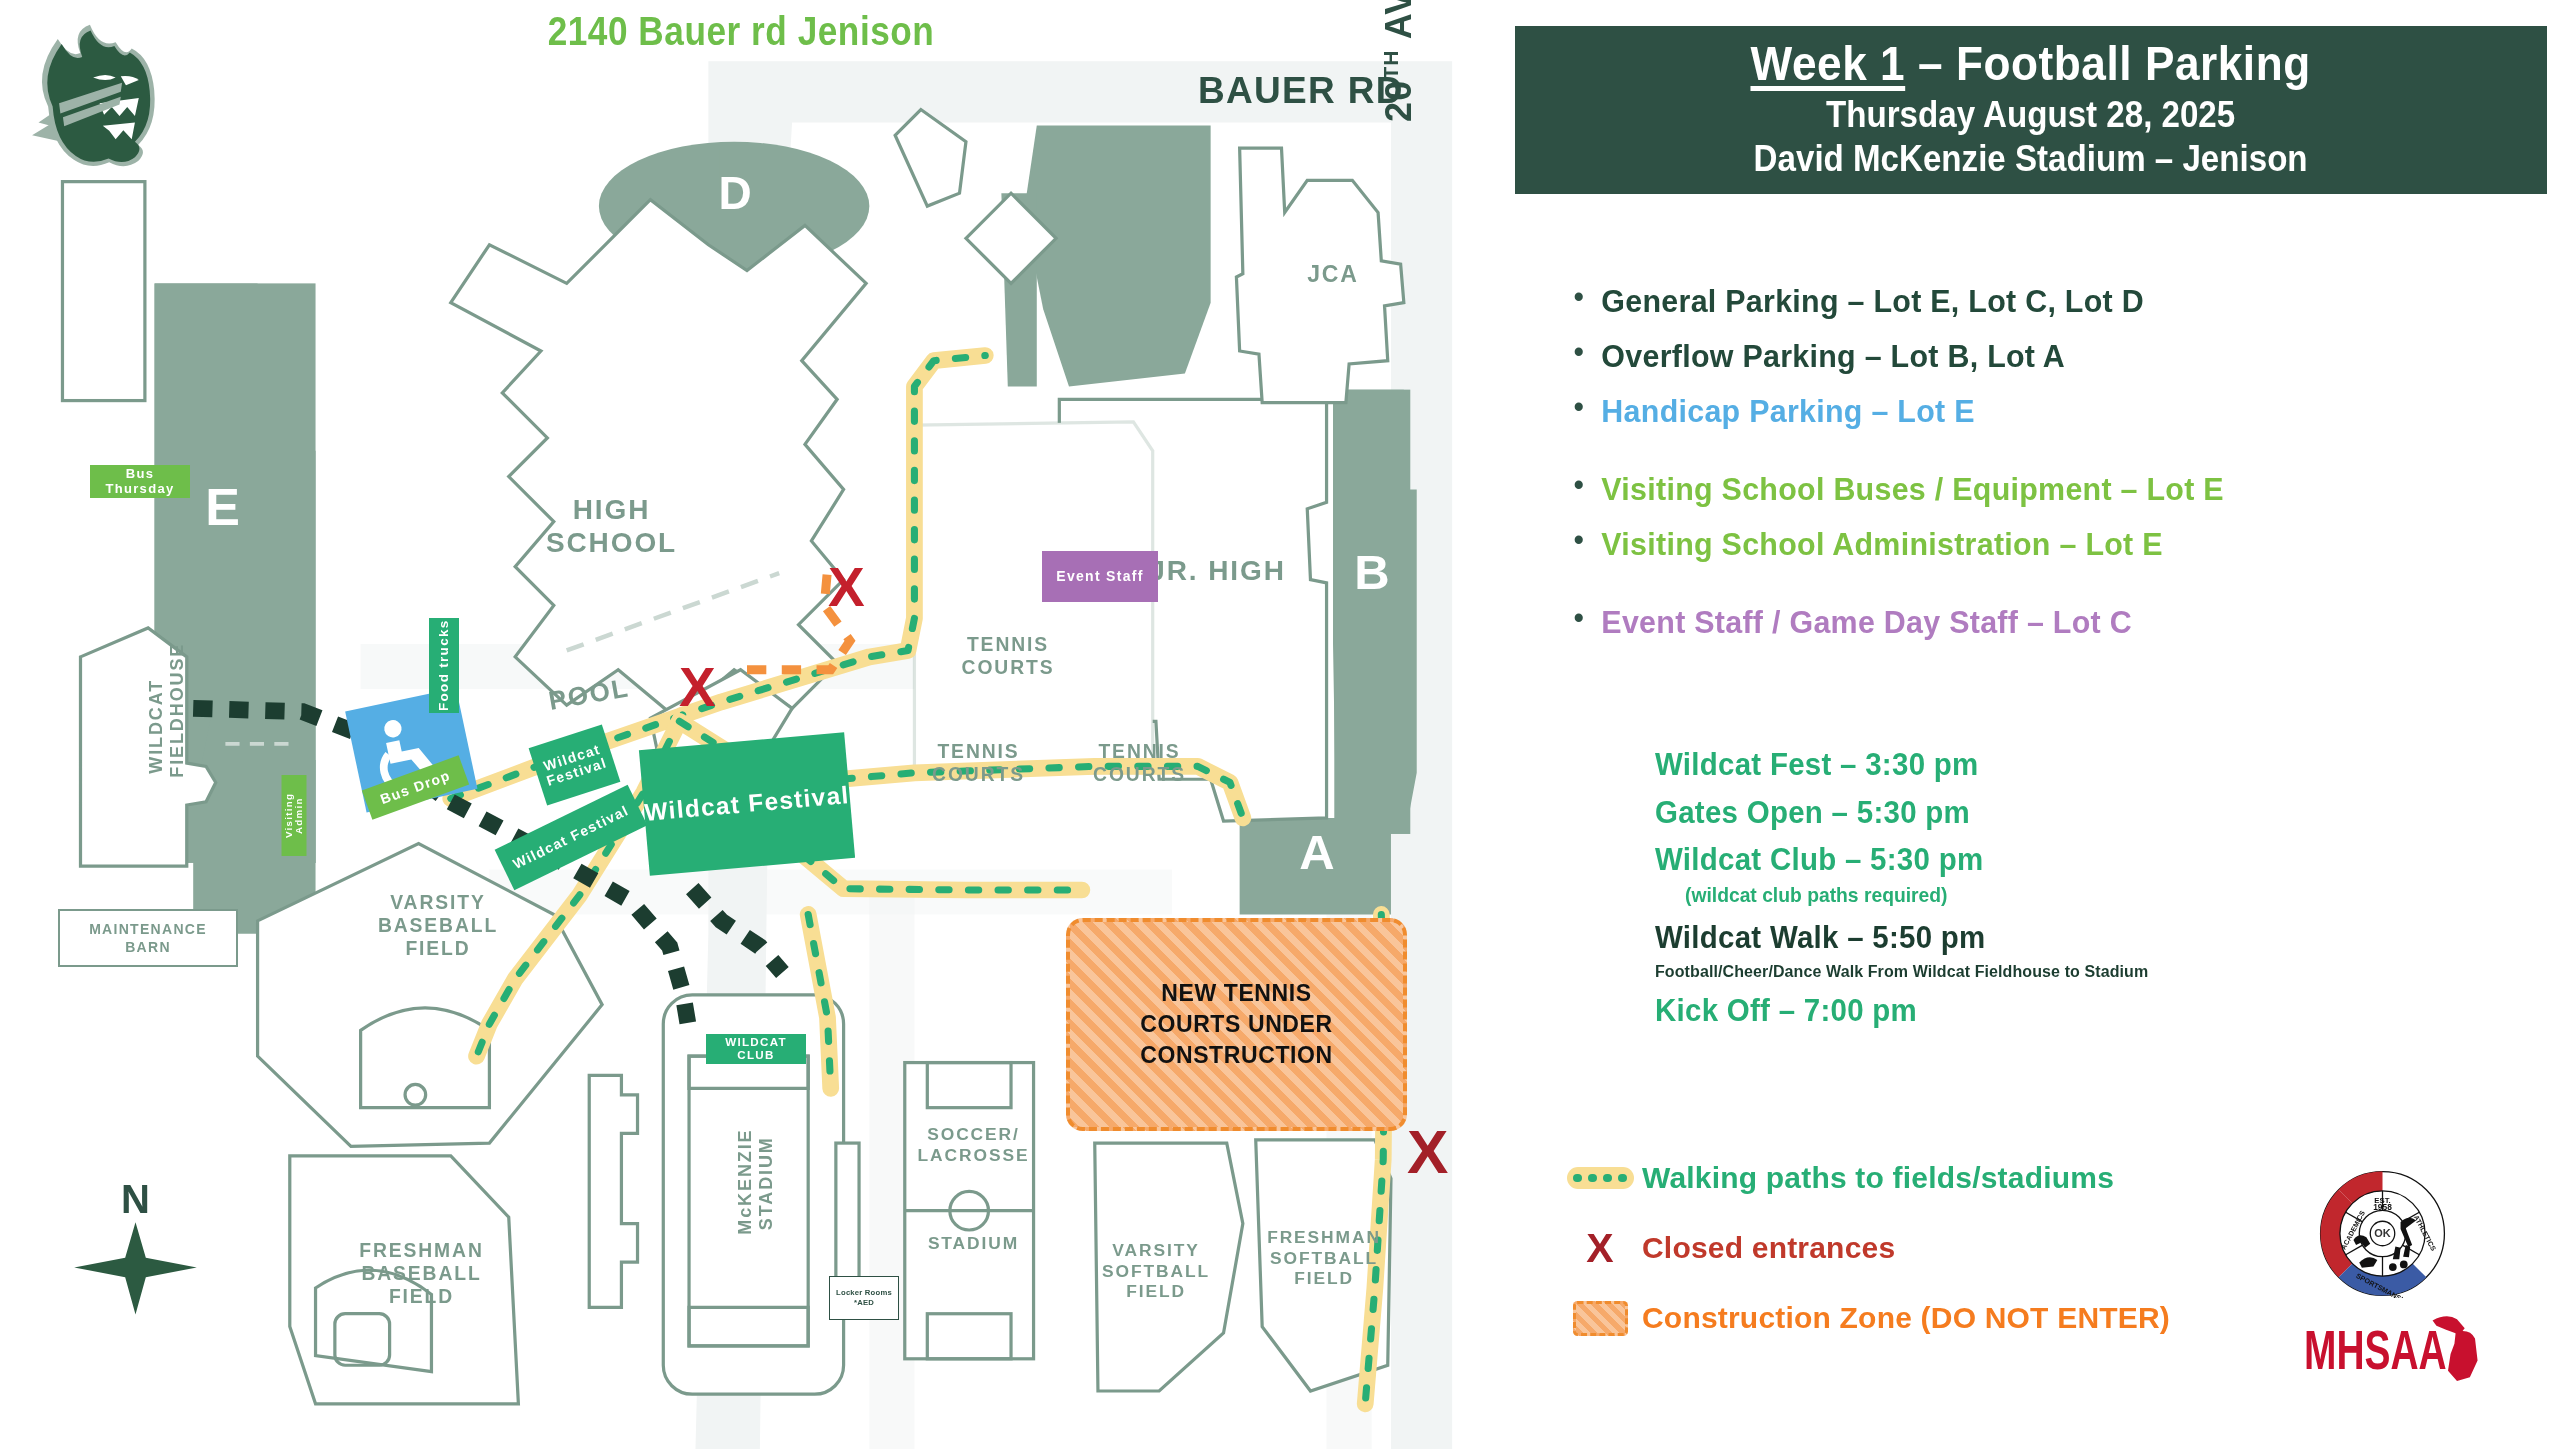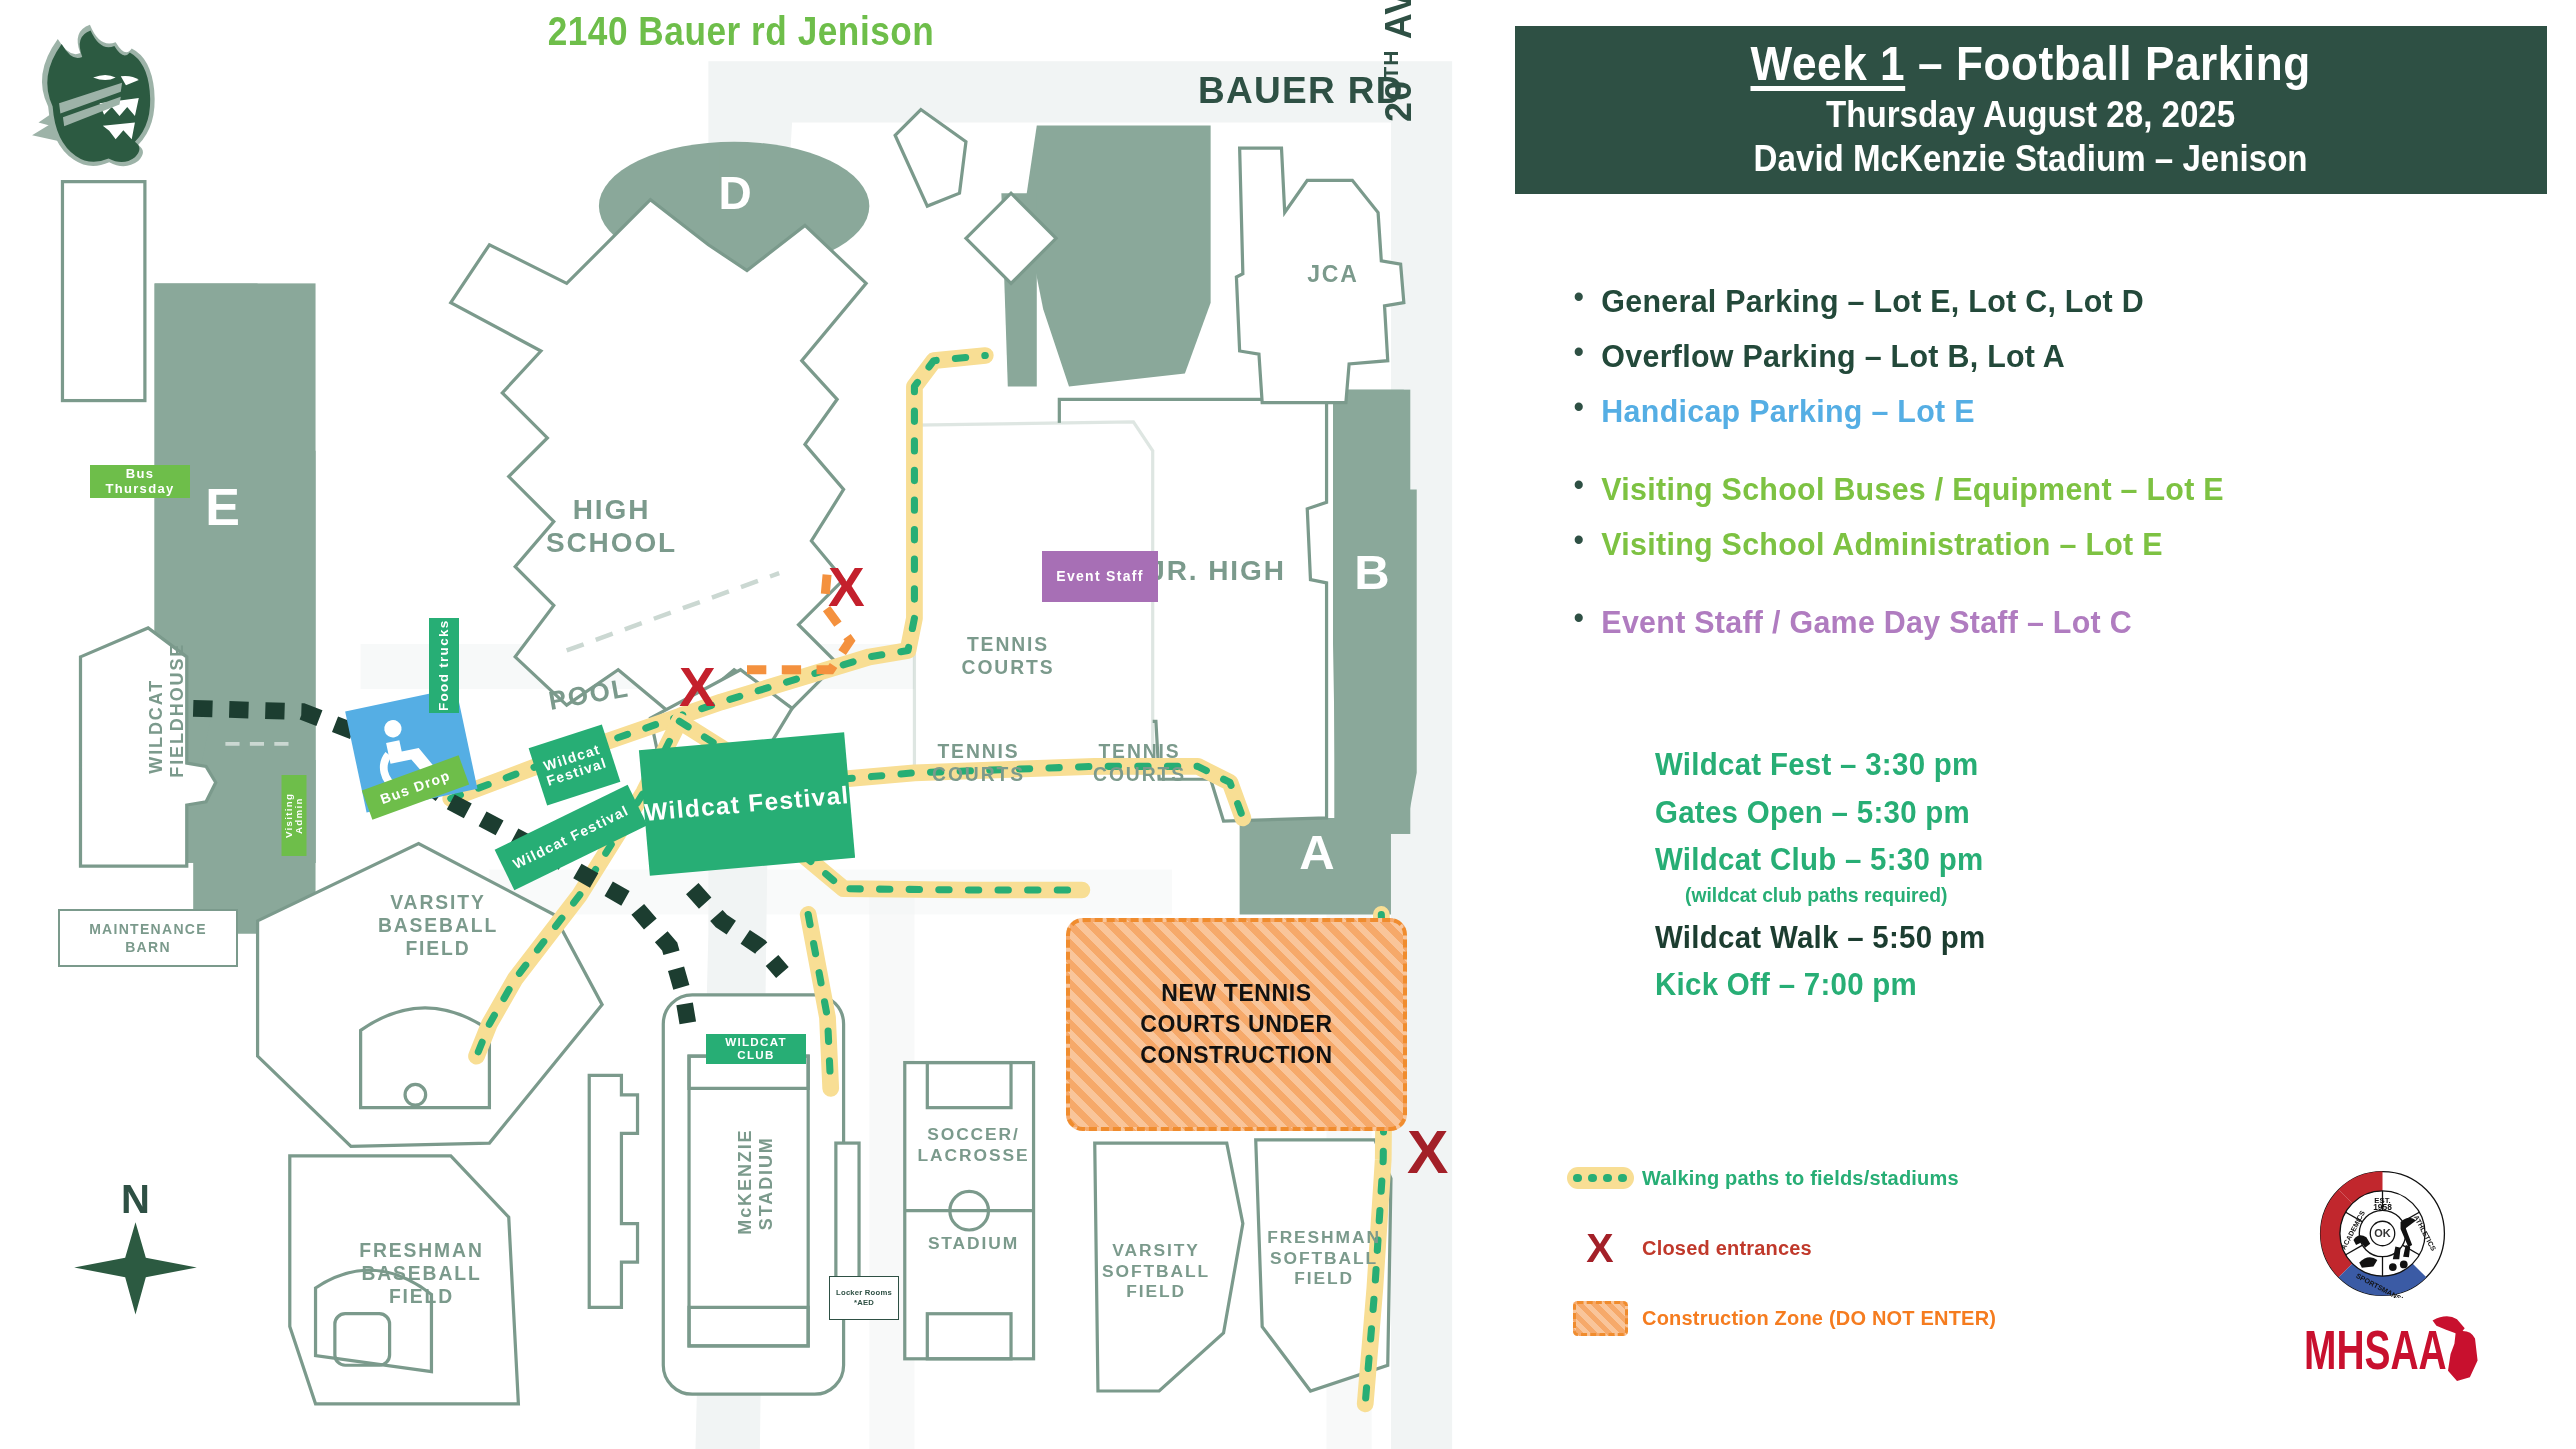--- a/index.html
+++ b/index.html
@@ -82,21 +82,21 @@
 
   #schedule { position:absolute; left:161px; top:747px; width:869px; }
   #schedule .srow { font-size:31px; font-weight:700; letter-spacing:0.3px; margin-bottom:11.6px;
        transform:scaleX(0.95); transform-origin:left center; white-space:nowrap; }
   #schedule .note { font-size:19.3px; font-weight:700; color:#27AE75; margin:-5.2px 0 13px 30px; }
   #schedule .sub { font-size:16px; font-weight:700; color:#1C3D30; margin:-3.9px 0 11.6px 0; letter-spacing:0.1px; }
 
   #legend { position:absolute; left:64px; top:1143px; width:773px; }
   .leg-row { display:flex; align-items:center; height:70px; }
   .leg-swatch { width:84px; display:flex; justify-content:center; align-items:center; }
-  .leg-text { font-size:20px; font-weight:700; letter-spacing:0.2px; }
+  .leg-text { font-size:30px; font-weight:700; letter-spacing:0.2px; }
   .sw-path { width:67px; height:22px; background:#F8DE94; border-radius:11px;
       display:flex; align-items:center; justify-content:space-evenly; }
   .sw-path i { width:8.4px; height:8.4px; border-radius:50%; background:#27AE75; display:block; }
   .sw-x { color:#A32028; font-size:41px; font-weight:700; line-height:1; }
   .sw-constr { width:55px; height:35px; border:3.2px dashed #F08C2E; border-radius:4.5px;
       background:repeating-linear-gradient(45deg,#F6A96A 0 5.2px,#F9C59A 5.2px 10.3px); }
 
   #ok-logo { position:absolute; left:2318px; top:1169px; width:129px; height:129px; }
   #mhsaa-logo { position:absolute; left:2304px; top:1314px; width:180px; height:71px; }
 </style>
@@ -359,20 +359,21 @@
       <li style="color:#7DC242">Visiting School Administration – Lot E</li>
       <li class="gap" style="color:#B07CC0">Event Staff / Game Day Staff – Lot C</li>
     </ul>
 
     <div id="schedule">
       <div class="srow" style="color:#27AE75">Wildcat Fest – 3:30 pm</div>
       <div class="srow" style="color:#27AE75">Gates Open – 5:30 pm</div>
       <div class="srow" style="color:#27AE75">Wildcat Club – 5:30 pm</div>
       <div class="note">(wildcat club paths required)</div>
       <div class="srow" style="color:#1C3D30">Wildcat Walk – 5:50 pm</div>
+      <div class="sub">Football/Cheer/Dance Walk From Wildcat Fieldhouse to Stadium</div>
       <div class="srow" style="color:#27AE75">Kick Off – 7:00 pm</div>
     </div>
 
     <div id="legend">
       <div class="leg-row">
         <div class="leg-swatch">
           <span class="sw-path">
               <i></i>
               <i></i>
               <i></i>

